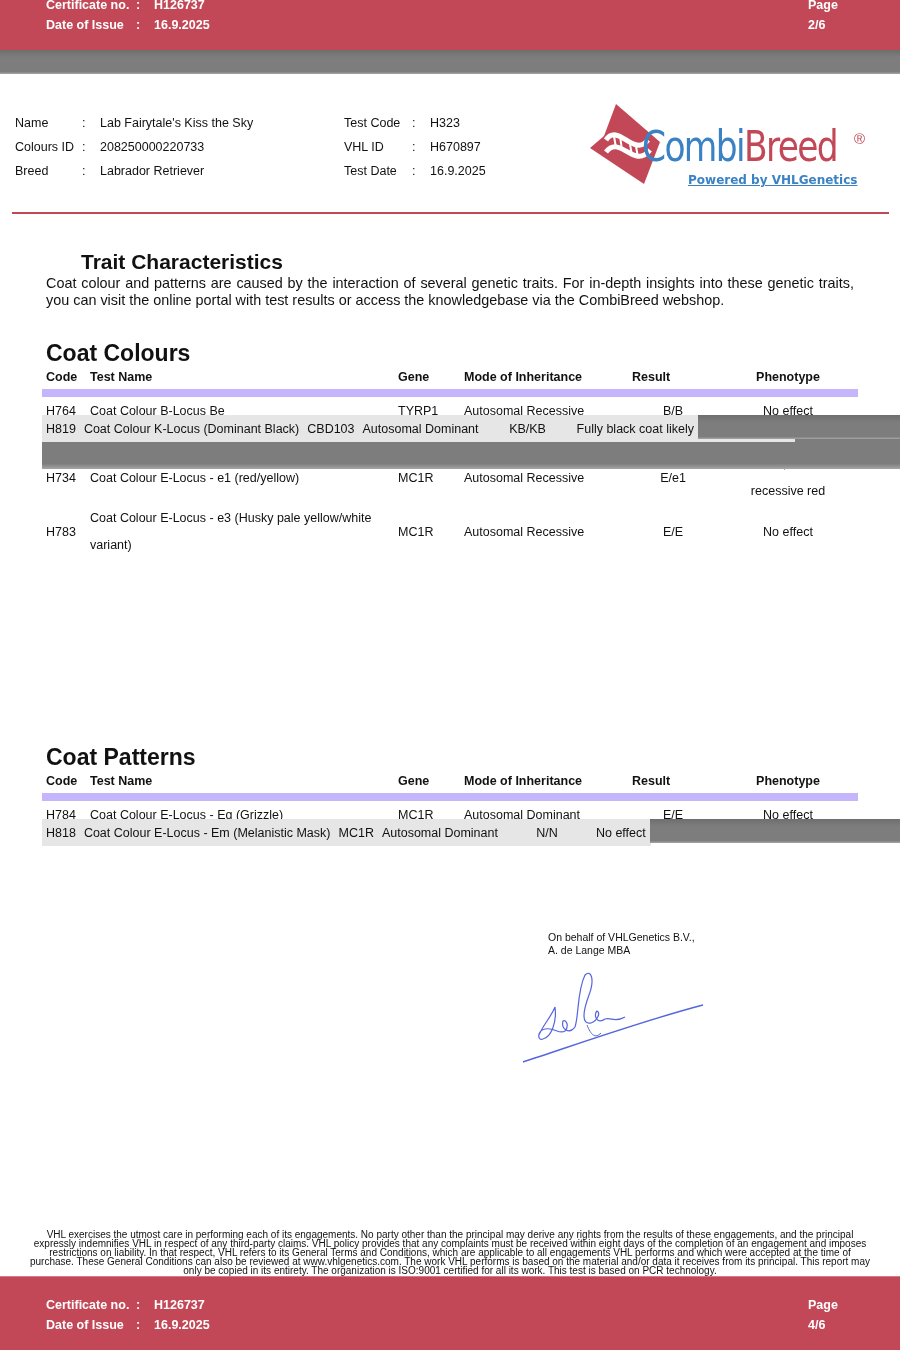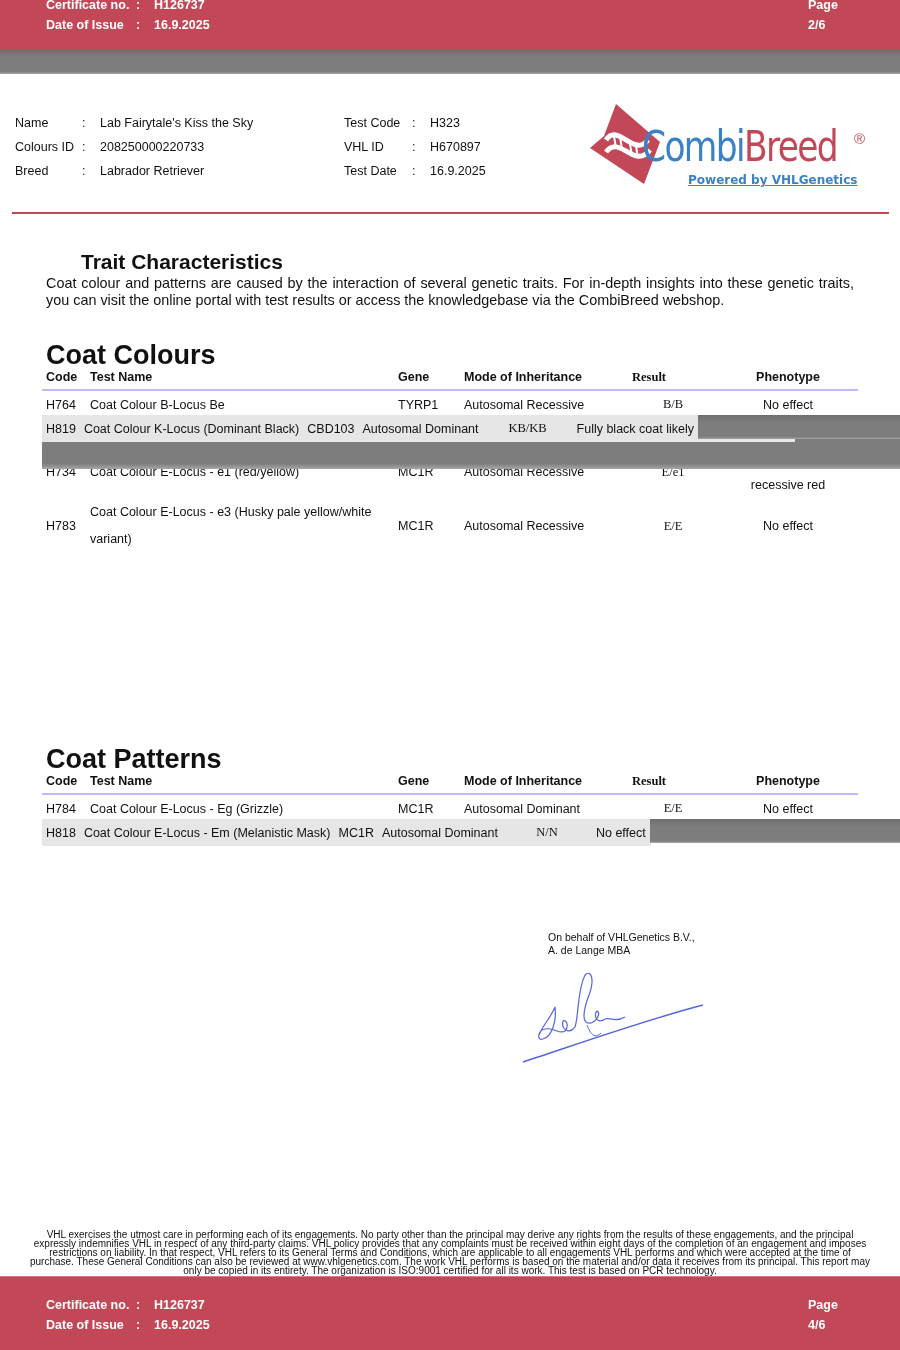--- a/index.html
+++ b/index.html
@@ -51,38 +51,38 @@
     position: absolute; left: 102px; top: 73px; font-size: 12px; font-weight: bold;
     color: #3a82c4; white-space: nowrap; font-family: "DejaVu Sans", sans-serif; text-decoration: underline;
   }
   .hrule { position: absolute; left: 12px; top: 212px; width: 877px; height: 2px; background: #c34857; }
 
   .h1 { position: absolute; left: 46px; top: 250px; font-size: 21px; font-weight: bold; margin-left: 35px; }
   .intro {
     position: absolute; left: 46px; top: 275px; width: 808px; font-size: 14.4px;
     line-height: 16.5px; text-align: justify;
   }
-  .h2 { position: absolute; left: 46px; font-size: 27px; font-weight: bold; }
+  .h2 { position: absolute; left: 46px; font-size: 23px; font-weight: bold; }
 
   table.data {
     position: absolute; left: 42px; width: 816px; border-collapse: collapse;
     font-size: 12.5px; color: #111;
   }
   table.data th {
     font-weight: bold; text-align: left; height: 24px; padding: 0 4px; vertical-align: middle;
-    border-bottom: 2px solid #c4b5fd;
+    border-bottom: 8px solid #c4b5fd;
   }
   table.data td { padding: 0 4px; height: 27px; vertical-align: middle; }
   table.data tr.shade td { background: #e6e6e6; }
   table.data td.two { line-height: 27px; }
   .c-code { width: 36px; }
   .c-name { width: 300px; margin-top: 48px; }
   .c-gene { width: 58px; }
   .c-mode { width: 160px; }
-  .c-res { width: 82px; text-align: center; font-family: Liberation Serif, serif; }
+  .c-res { width: 82px; text-align: center; }
   .c-phen { text-align: center !important; }
 
   .sig-text { position: absolute; left: 540px; top: 931px; font-size: 10.5px; line-height: 13px; margin-left: 8px; }
   .sig { position: absolute; left: 515px; top: 965px; width: 200px; height: 110px; }
 
   .disclaimer {
     position: absolute; left: 26px; top: 1230px; width: 848px; font-size: 10px; line-height: 9px;
     text-align: center; color: #111;
   }
 </style>

